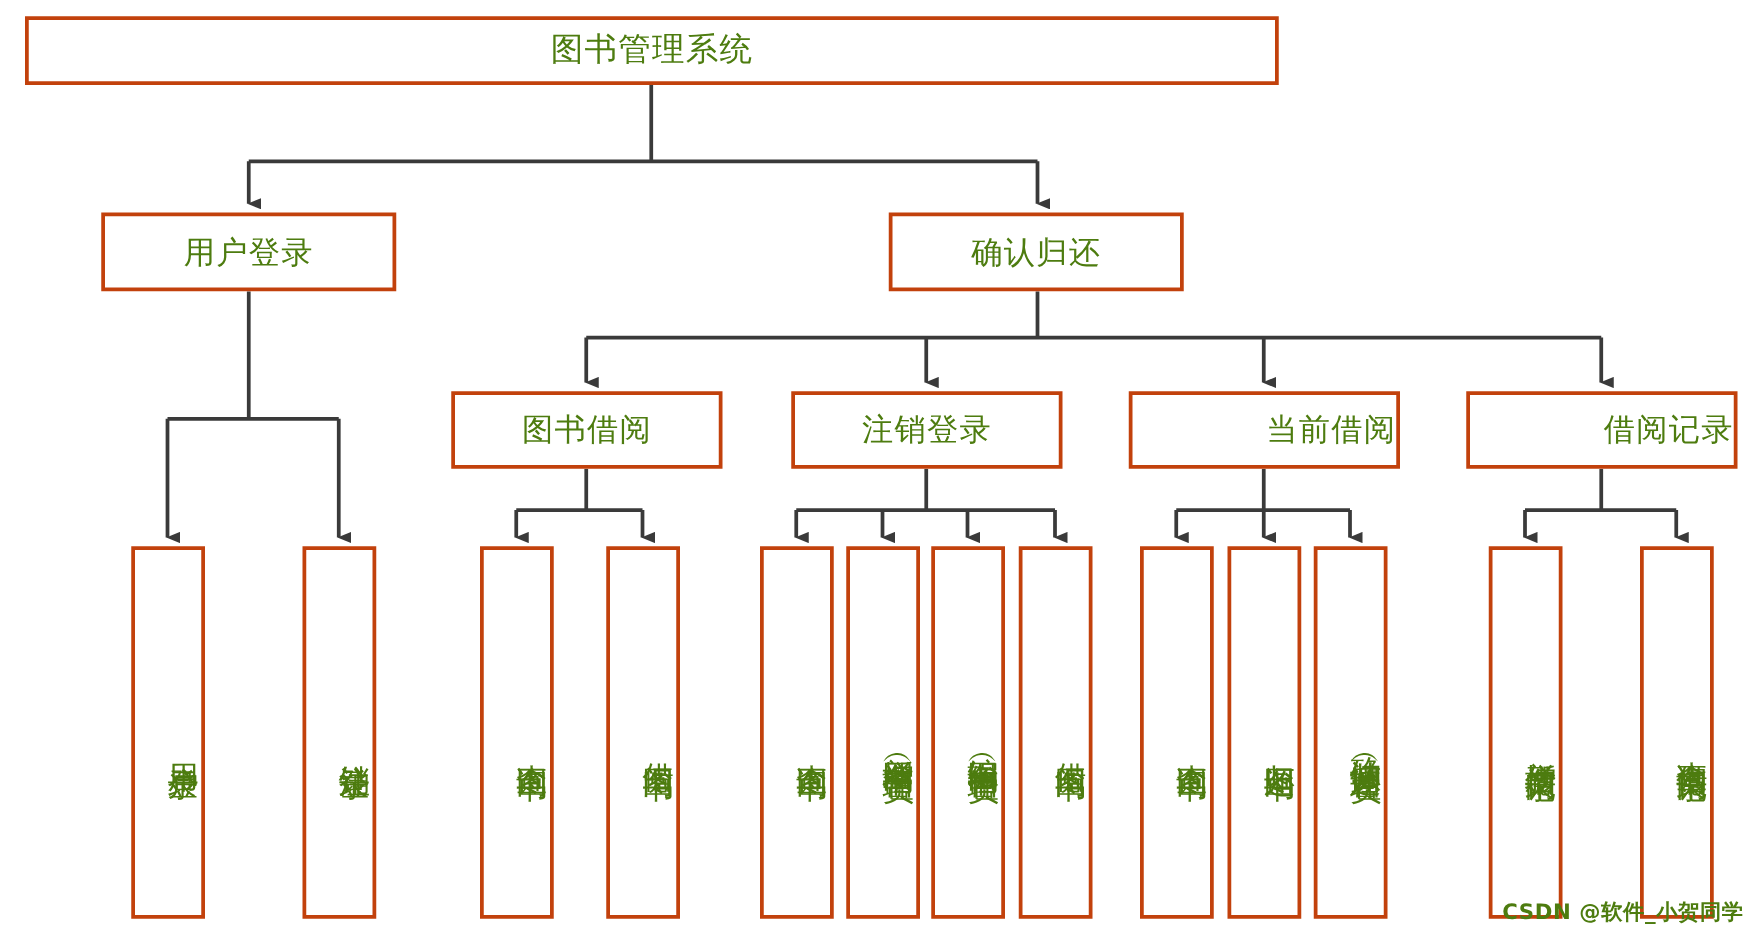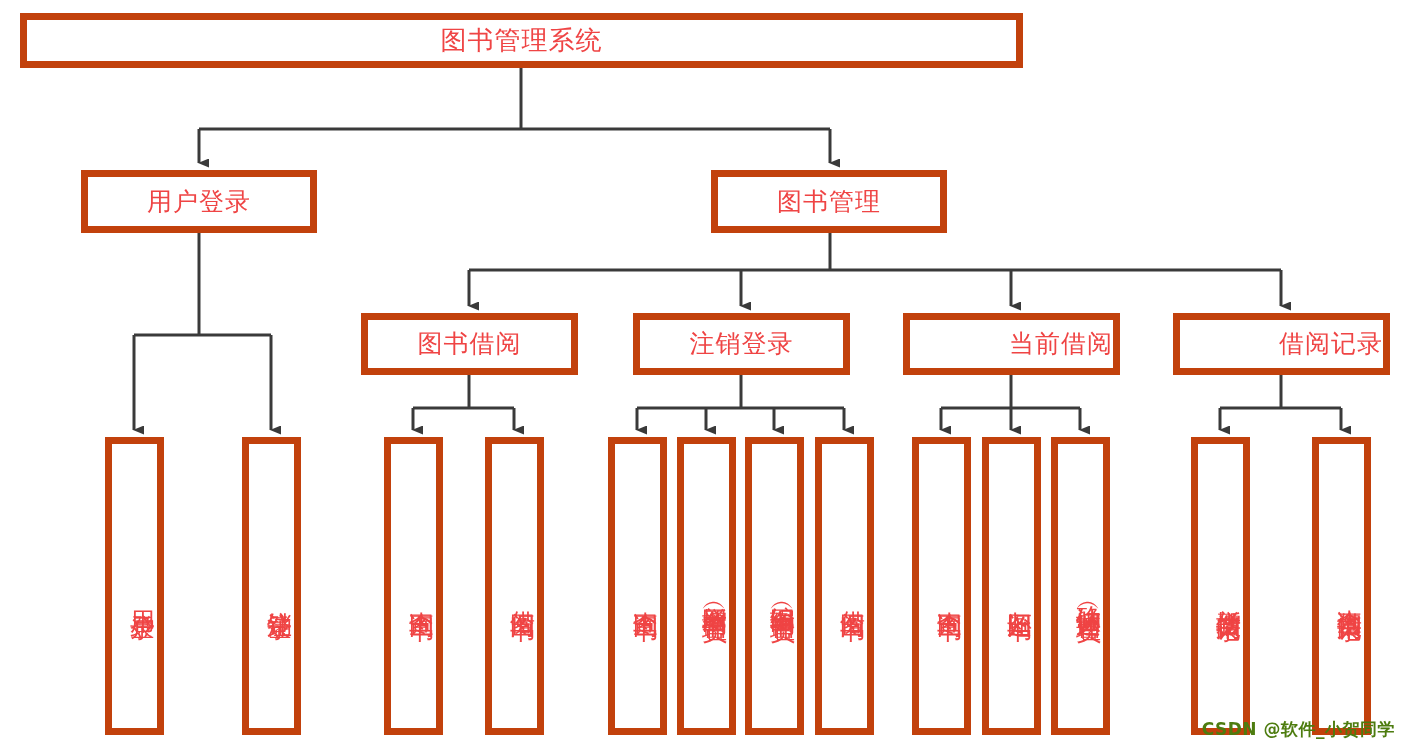--- a/index.html
+++ b/index.html
@@ -22,25 +22,25 @@
     left: 0;
     top: 0;
     width: 1405px;
     height: 747px;
     pointer-events: none;
   }
   .node {
     position: absolute;
     box-sizing: border-box;
     background: #ffffff;
-    border: 7px solid #c2410c;
+    border: 3px solid #c2410c;
     display: flex;
     align-items: center;
     justify-content: center;
-    color: #ef4444;
+    color: #4d7c0f;
     z-index: 2;
   }
   .node.h {
     font-size: 25px;
     line-height: 1.1;
     letter-spacing: 1px;
     white-space: nowrap;
   }
   .node.root {
     font-size: 26px;
@@ -128,21 +128,21 @@
   </svg>
 
   <div class="node h root" style="left:20px; top:13px; width:1003px; height:55px;">
     <span>图书管理系统</span>
   </div>
 
   <div class="node h" style="left:81px; top:170px; width:236px; height:63px;">
     <span>用户登录</span>
   </div>
   <div class="node h" style="left:711px; top:170px; width:236px; height:63px;">
-    <span>图书管理</span>
+    <span>确认归还</span>
   </div>
 
   <div class="node h" style="left:361px; top:313px; width:217px; height:62px;">
     <span>图书借阅</span>
   </div>
   <div class="node h" style="left:633px; top:313px; width:217px; height:62px;">
     <span>注销登录</span>
   </div>
   <div class="node h" style="left:903px; top:313px; width:217px; height:62px;justify-content:flex-end;">
     <span>当前借阅</span>

